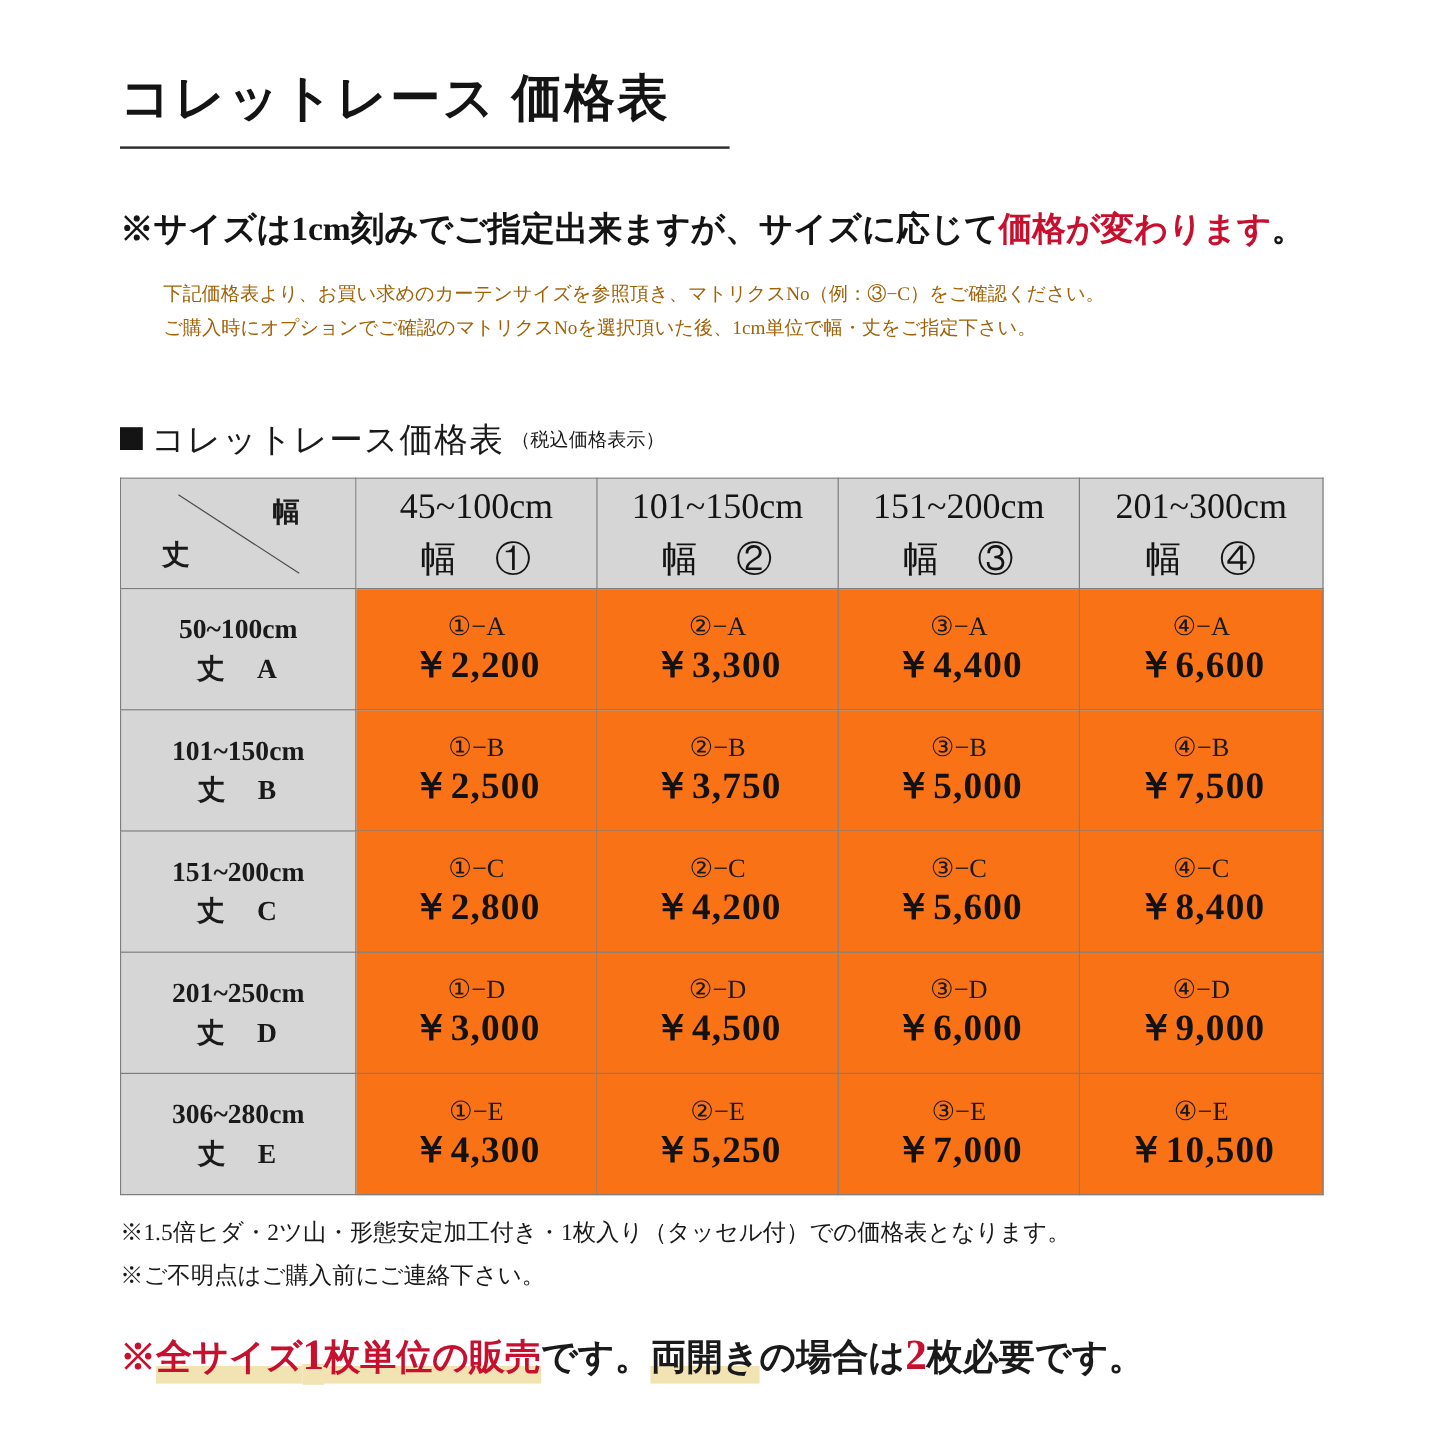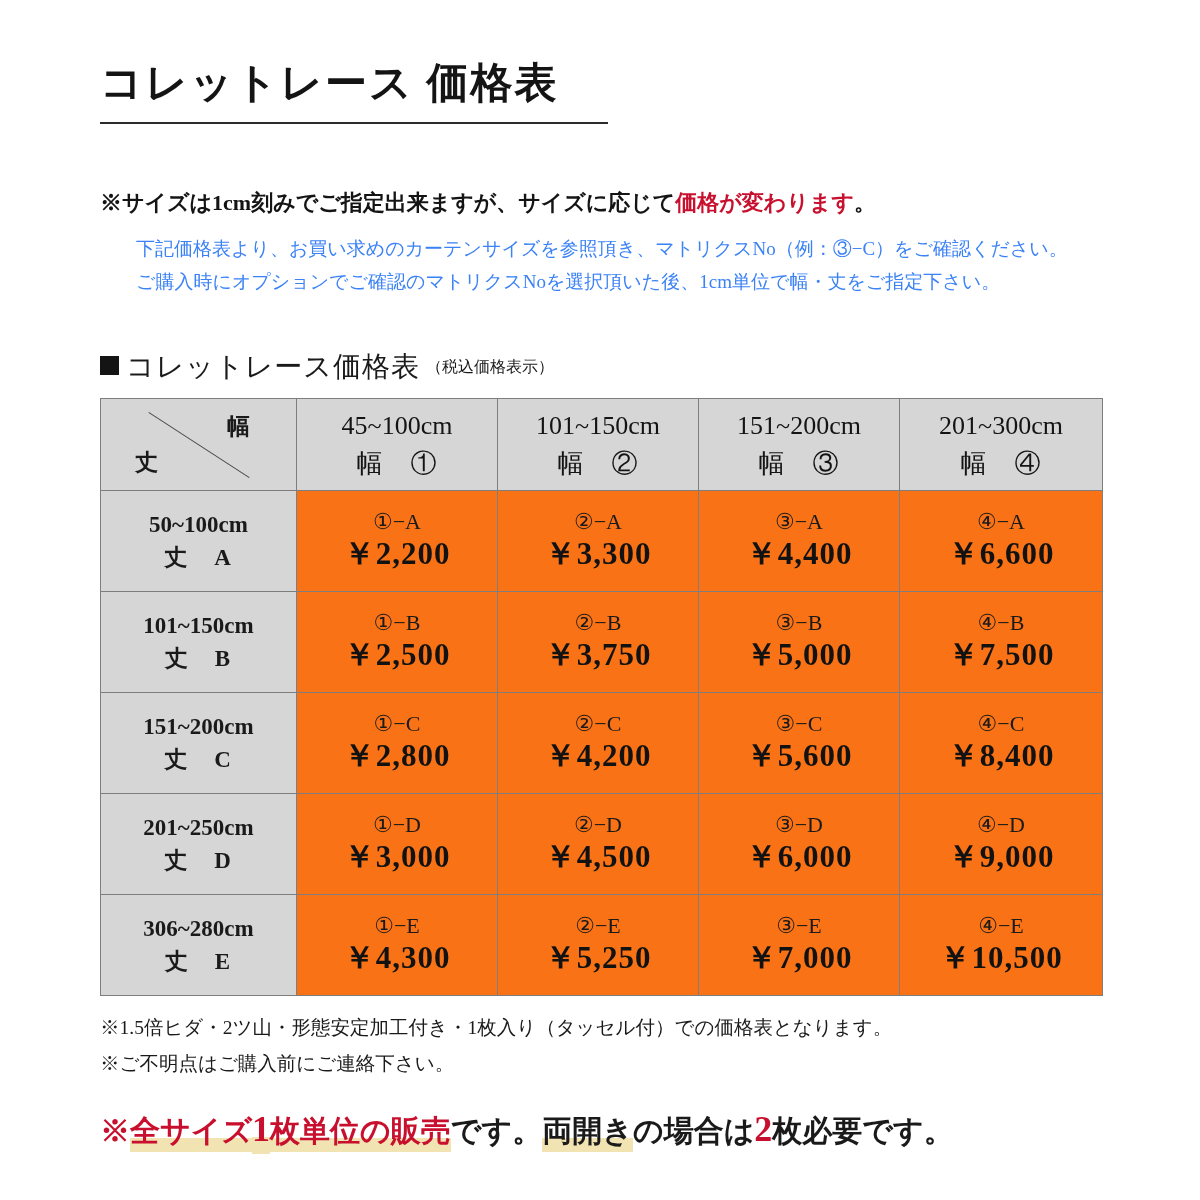--- a/index.html
+++ b/index.html
@@ -43,40 +43,40 @@
     margin-top: 14px;
     width: 508px;
     height: 2px;
     background: #2b2b2b;
   }
 
   
   .notice {
     position: absolute;
     left: 100px;
-    top: 188px;
+    top: 172px;
     width: 1030px;
-    font-size: 22px;
+    font-size: 28px;
     font-weight: bold;
     letter-spacing: 0px;
     color: #141414;
     white-space: nowrap;
   }
   .notice .hl {
     color: #c8102e;
   }
 
   .sub-notes {
     position: absolute;
     left: 136px;
     top: 232px;
     width: 960px;
-    font-size: 19px;
+    font-size: 16px;
     line-height: 1.75;
-    color: #3b82f6;
+    color: #a16207;
   }
 
   
   .section-head {
     position: absolute;
     left: 100px;
     top: 348px;
     font-size: 0;
     white-space: nowrap;
   }
@@ -115,21 +115,21 @@
     border: 1px solid #7e7e7e;
     text-align: center;
     vertical-align: middle;
     padding: 0;
   }
   .price-table .hdr {
     background: #d6d6d6;
     height: 92px;
   }
   .col-head {
-    font-size: 26px;
+    font-size: 30px;
     line-height: 1.45;
     font-weight: normal;
     color: #141414;
   }
   .col-head .l2 {
     display: block;
     letter-spacing: 1px;
   }
   .corner {
     position: relative;

